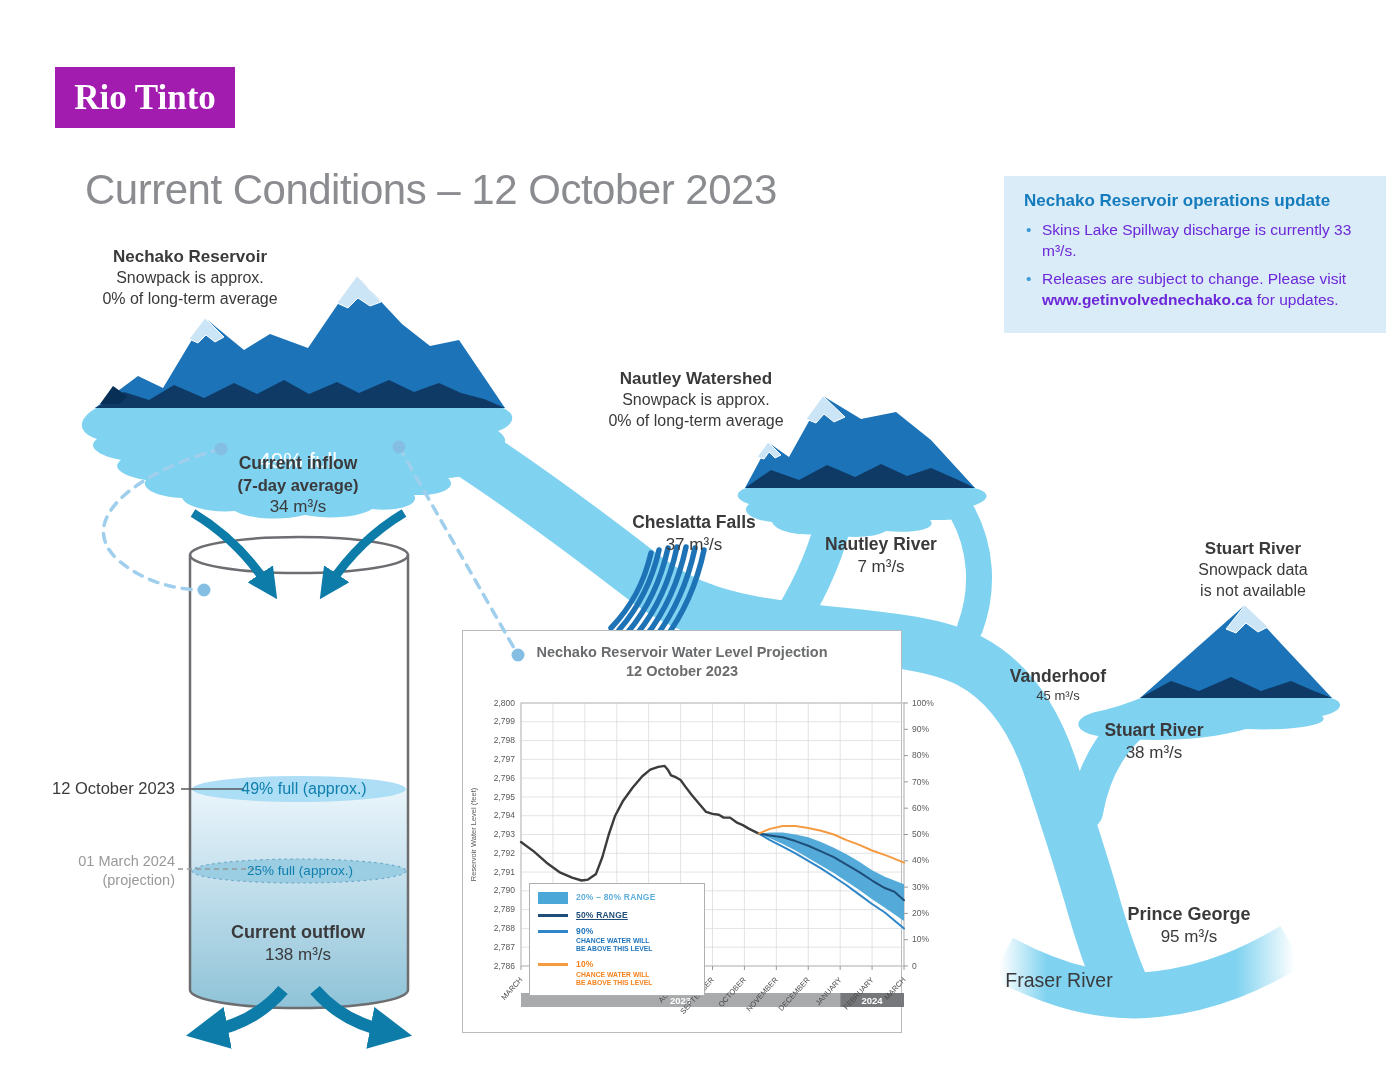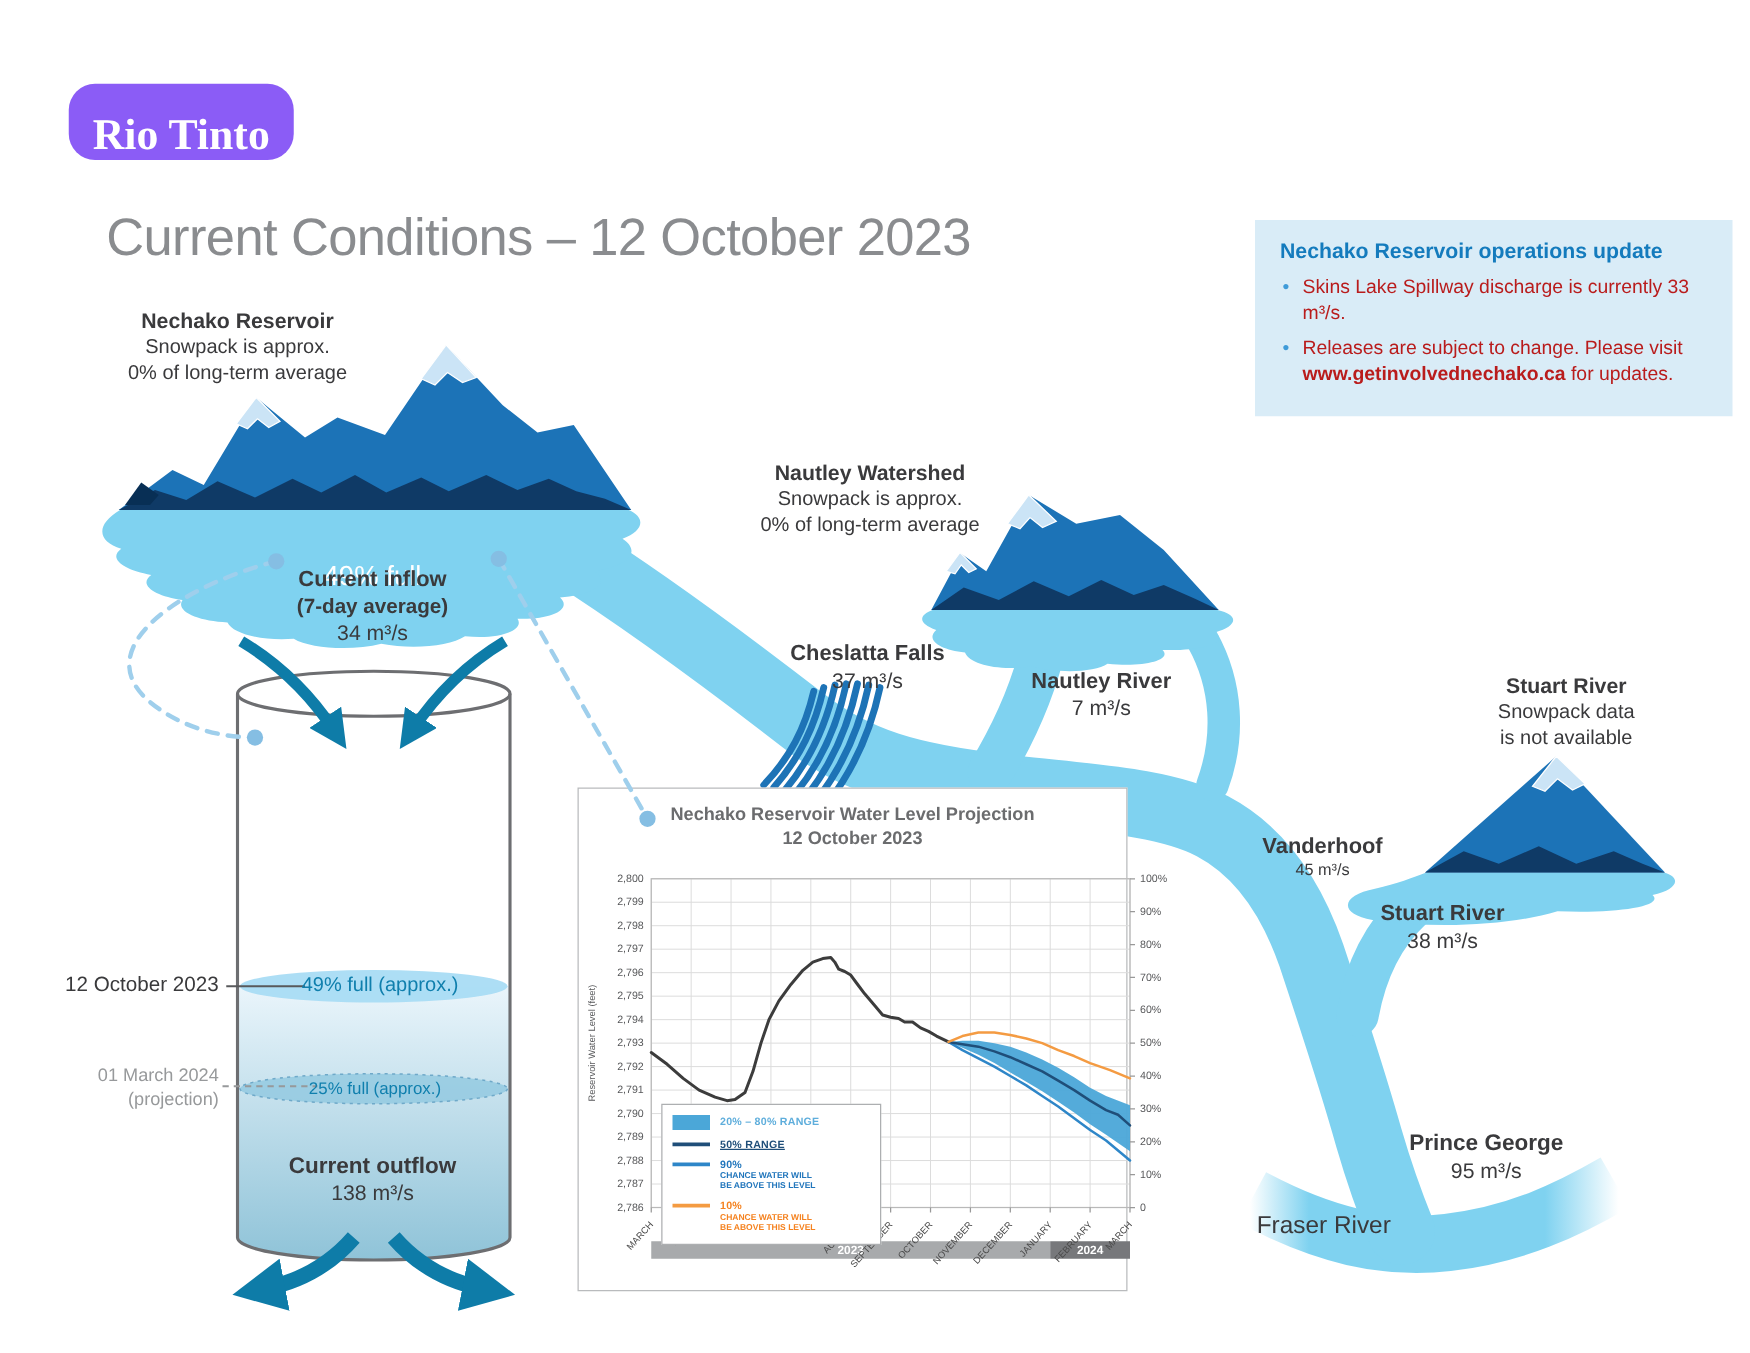--- a/index.html
+++ b/index.html
@@ -1,27 +1,27 @@
 <!DOCTYPE html>
 <html><head>
 <meta charset="utf-8">
 <style>
   html,body{margin:0;padding:0;background:#fff;}
   body{font-family:"Liberation Sans",sans-serif;}
   .canvas{position:relative;width:1400px;height:1082px;background:#fff;overflow:hidden;}
   .bg,.overlay{position:absolute;left:0;top:0;width:1400px;height:1082px;}
   .overlay{pointer-events:none;}
-  .logo{position:absolute;left:55px;top:67px;width:180px;height:61px;background:#8b5cf6;color:#fff;
+  .logo{position:absolute;left:55px;top:67px;width:180px;height:61px;background:#a21caf;color:#fff;
         font-family:"Liberation Serif",serif;font-weight:bold;font-size:35px;
-        display:flex;align-items:flex-end;justify-content:center;border-radius:21px;}
+        display:flex;align-items:center;justify-content:center;}
   .title{position:absolute;left:85px;top:166px;font-size:42px;color:#8A8C8F;letter-spacing:-0.5px;white-space:nowrap;}
   .update-box{position:absolute;left:1004px;top:176px;width:382px;box-sizing:border-box;background:#D9ECF7;padding:15px 20px 16px;}
   .ub-title{color:#147BBD;font-weight:bold;font-size:17px;margin-bottom:8px;}
   .update-box ul{margin:0;padding:0;list-style:none;}
-  .update-box li{position:relative;padding-left:18px;font-size:15.5px;color:#b91c1c;line-height:1.38;margin-bottom:6px;}
+  .update-box li{position:relative;padding-left:18px;font-size:15.5px;color:#6d28d9;line-height:1.38;margin-bottom:6px;}
   .update-box li::before{content:"\2022";color:#3F9BD8;position:absolute;left:2px;}
   .b-bold{font-weight:bold;}
   .lbl{position:absolute;transform:translateX(-50%);text-align:center;color:#3A3A3C;font-size:16px;white-space:nowrap;}
   .lbl div{line-height:1.3;}
   .lbl .b{font-weight:bold;}
   .lbl-r{position:absolute;text-align:right;color:#3A3A3C;white-space:nowrap;}
   .white{color:#fff;margin-top:24px;}
   .teal{color:#0F7FAD;}
   .gray{color:#97999B;}
   

